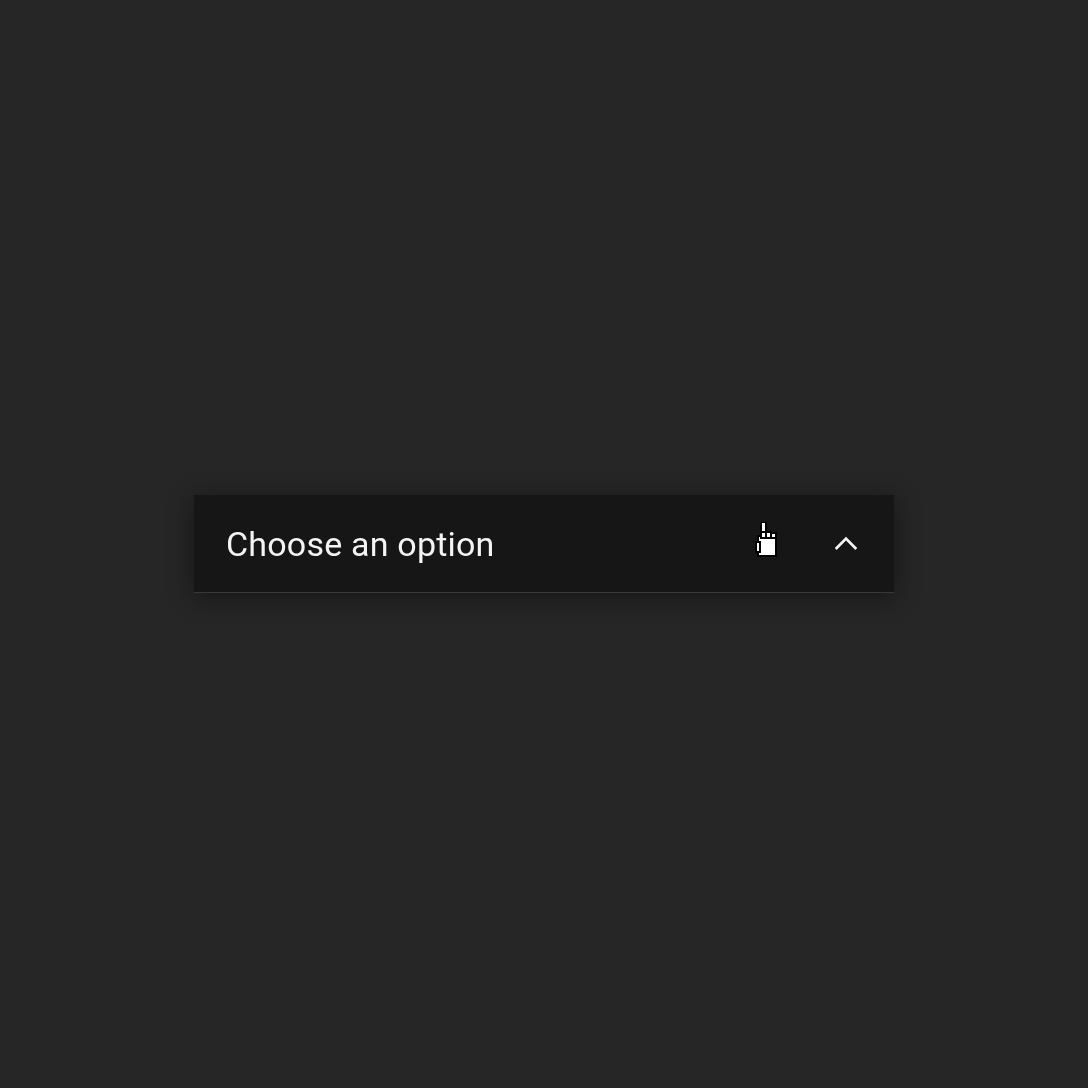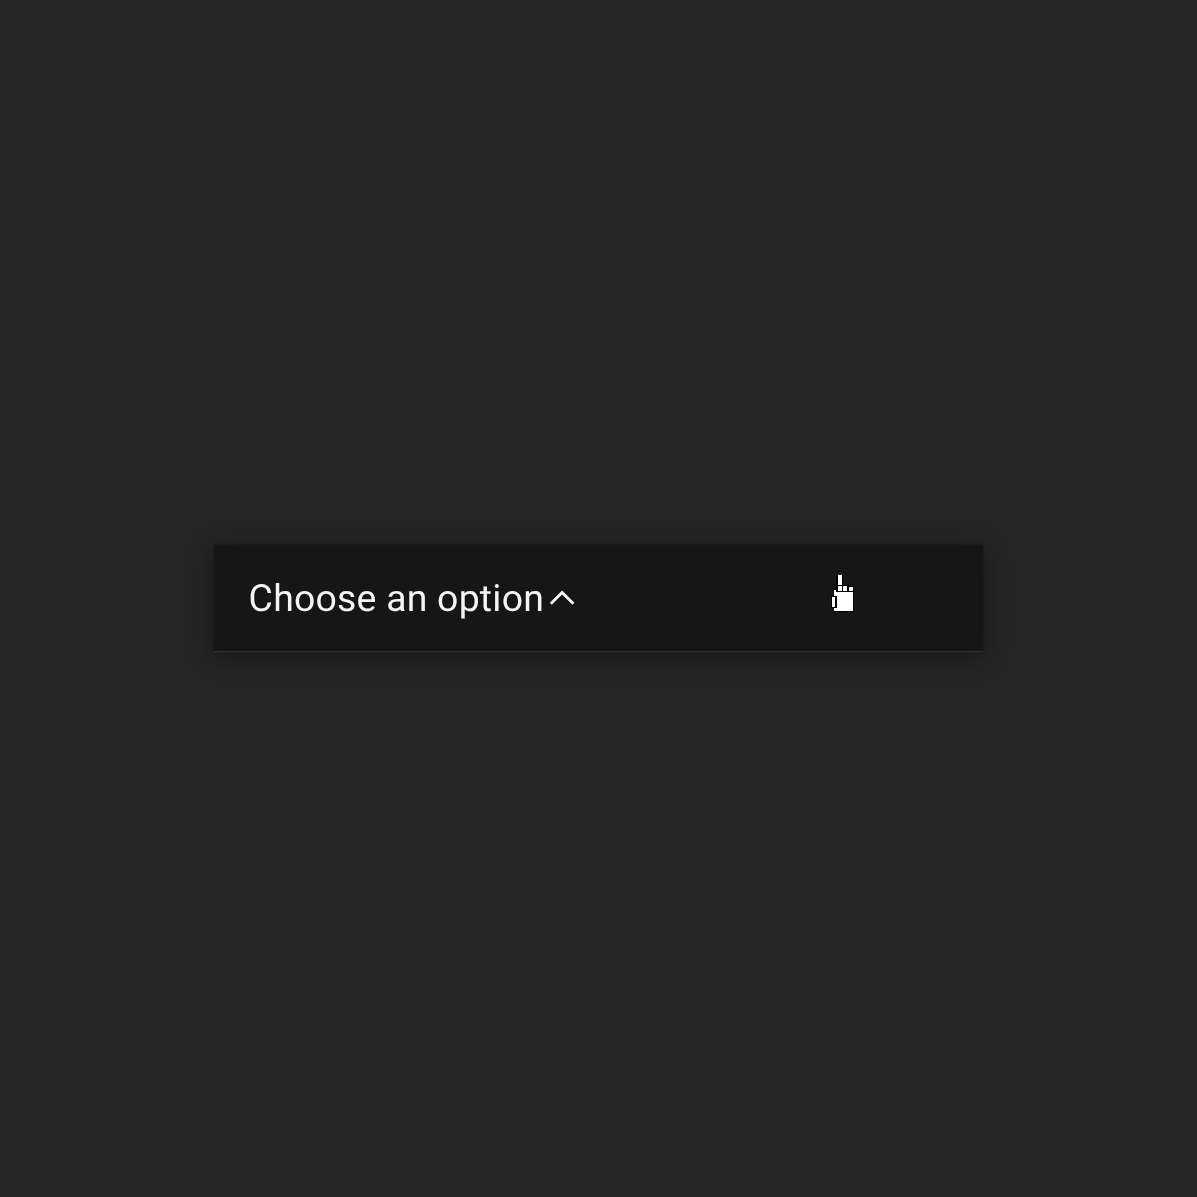--- a/index.html
+++ b/index.html
@@ -25,21 +25,21 @@
     width:700px;
     background:var(--panel);
     box-shadow:0 4px 24px rgba(0,0,0,0.45);
     position:relative;
   }
   .dd-header{
     height:98px;
     padding:0 32px;
     display:flex;
     align-items:center;
-    justify-content:flex-start;
+    justify-content:space-between;
     border-bottom:1px solid var(--divider);
     cursor:pointer;
   }
   .dd-header-label{
     font-size:34px;
     letter-spacing:0.2px;
     color:var(--text);
   }
   .chev svg{width:32px;height:32px;display:block;}
   .dd-list{list-style:none;}

